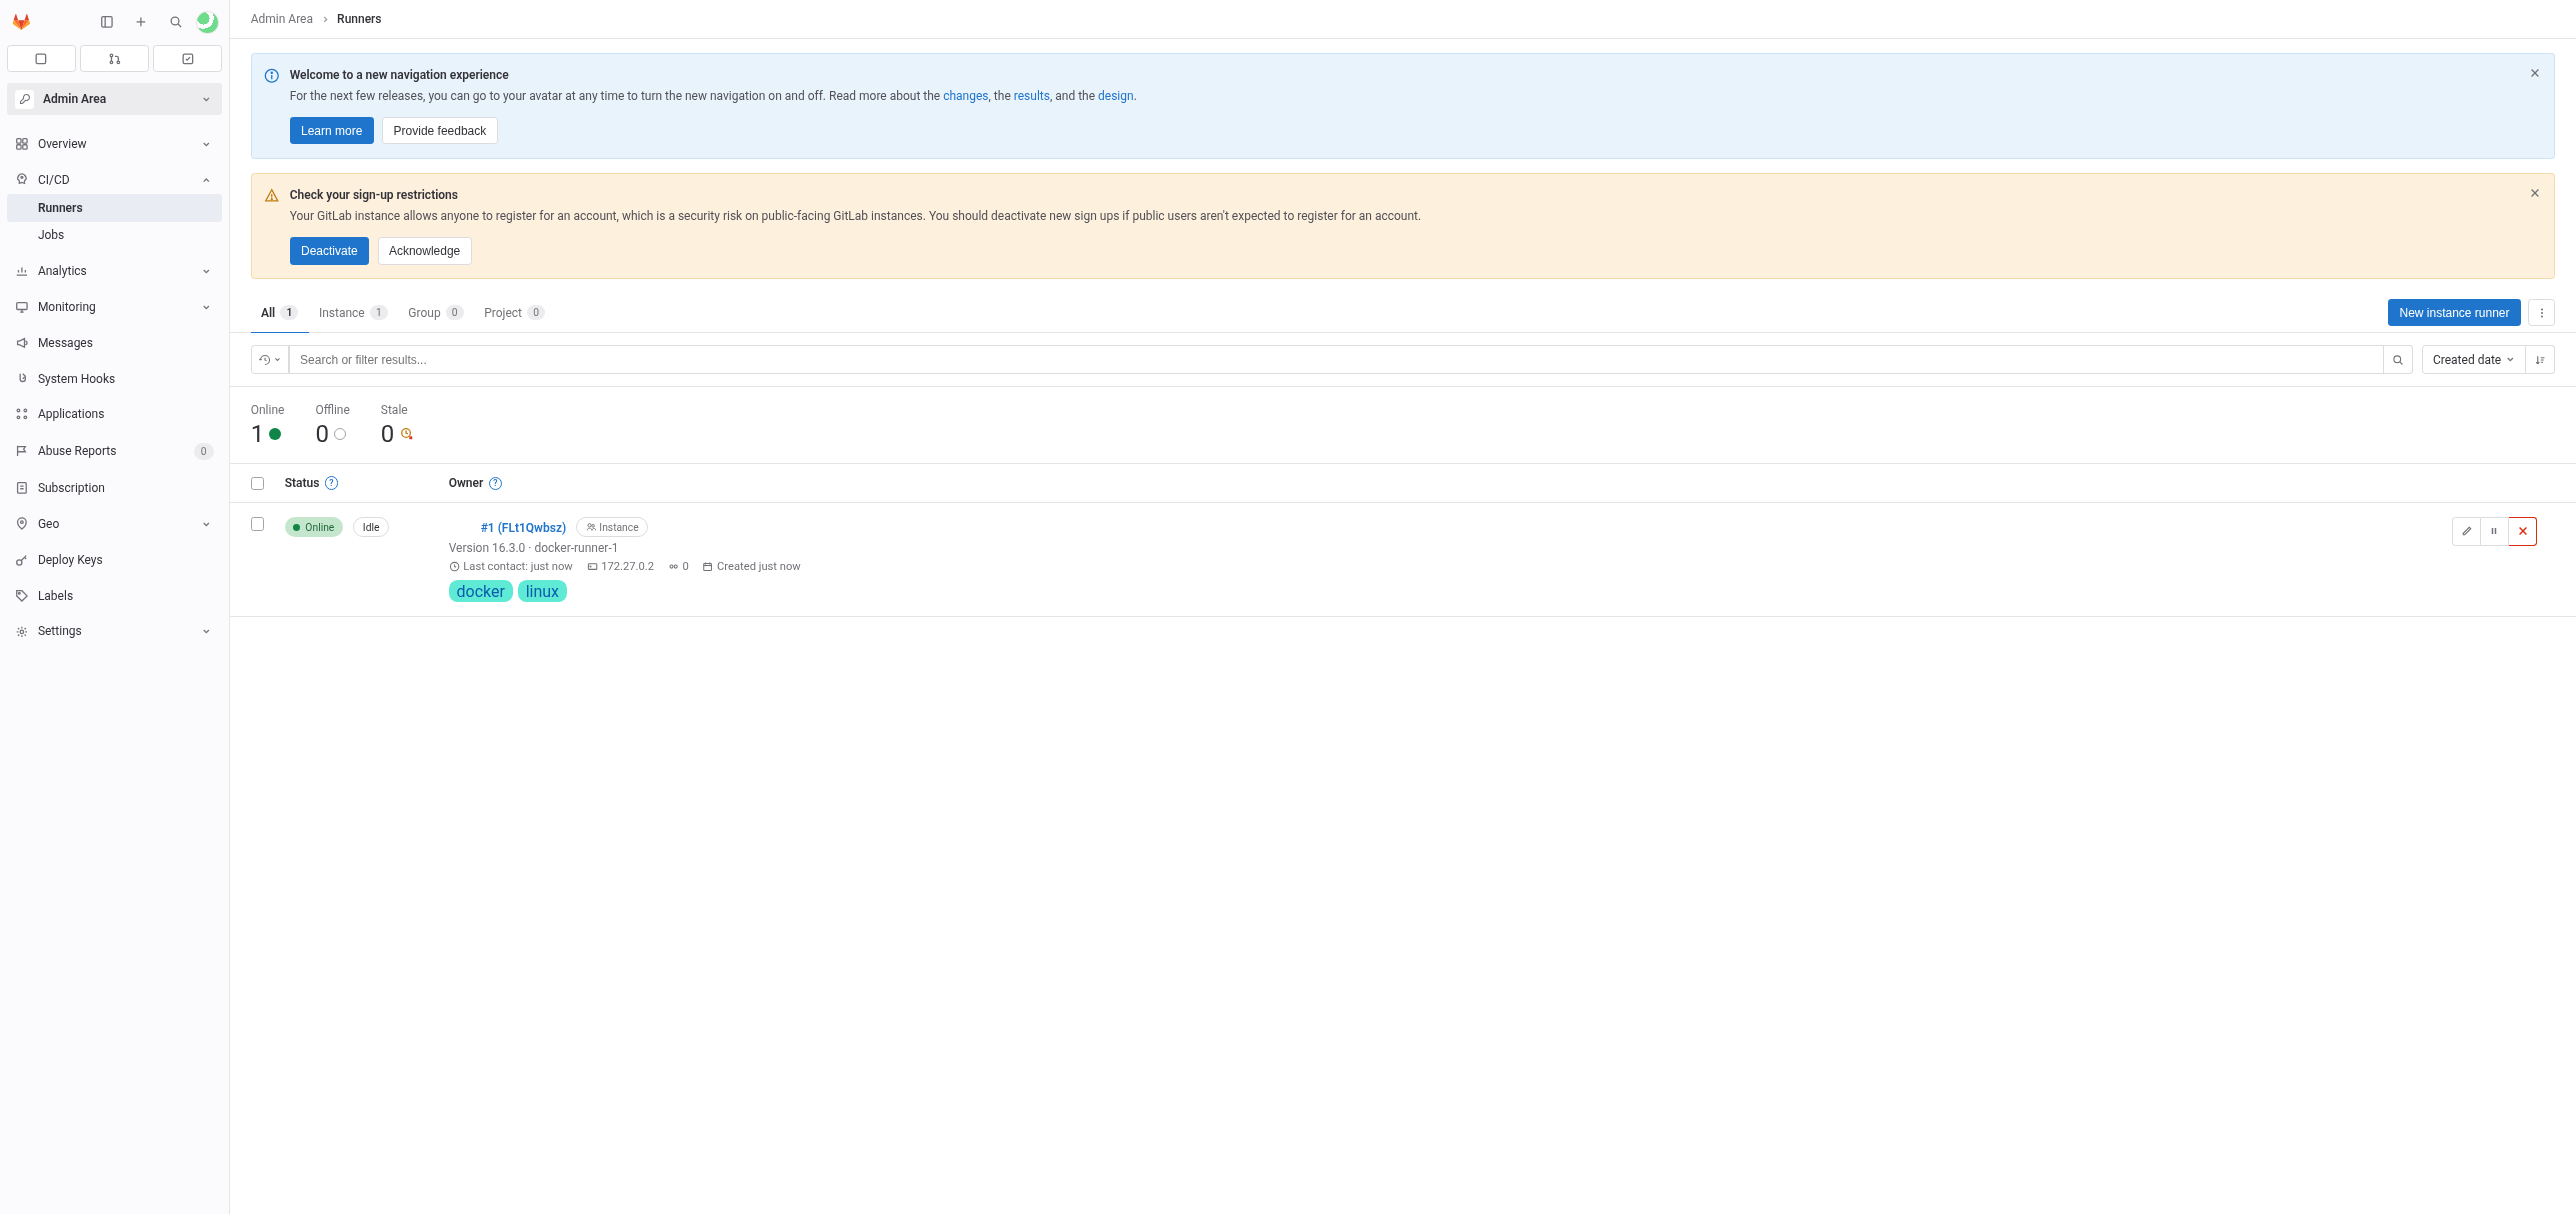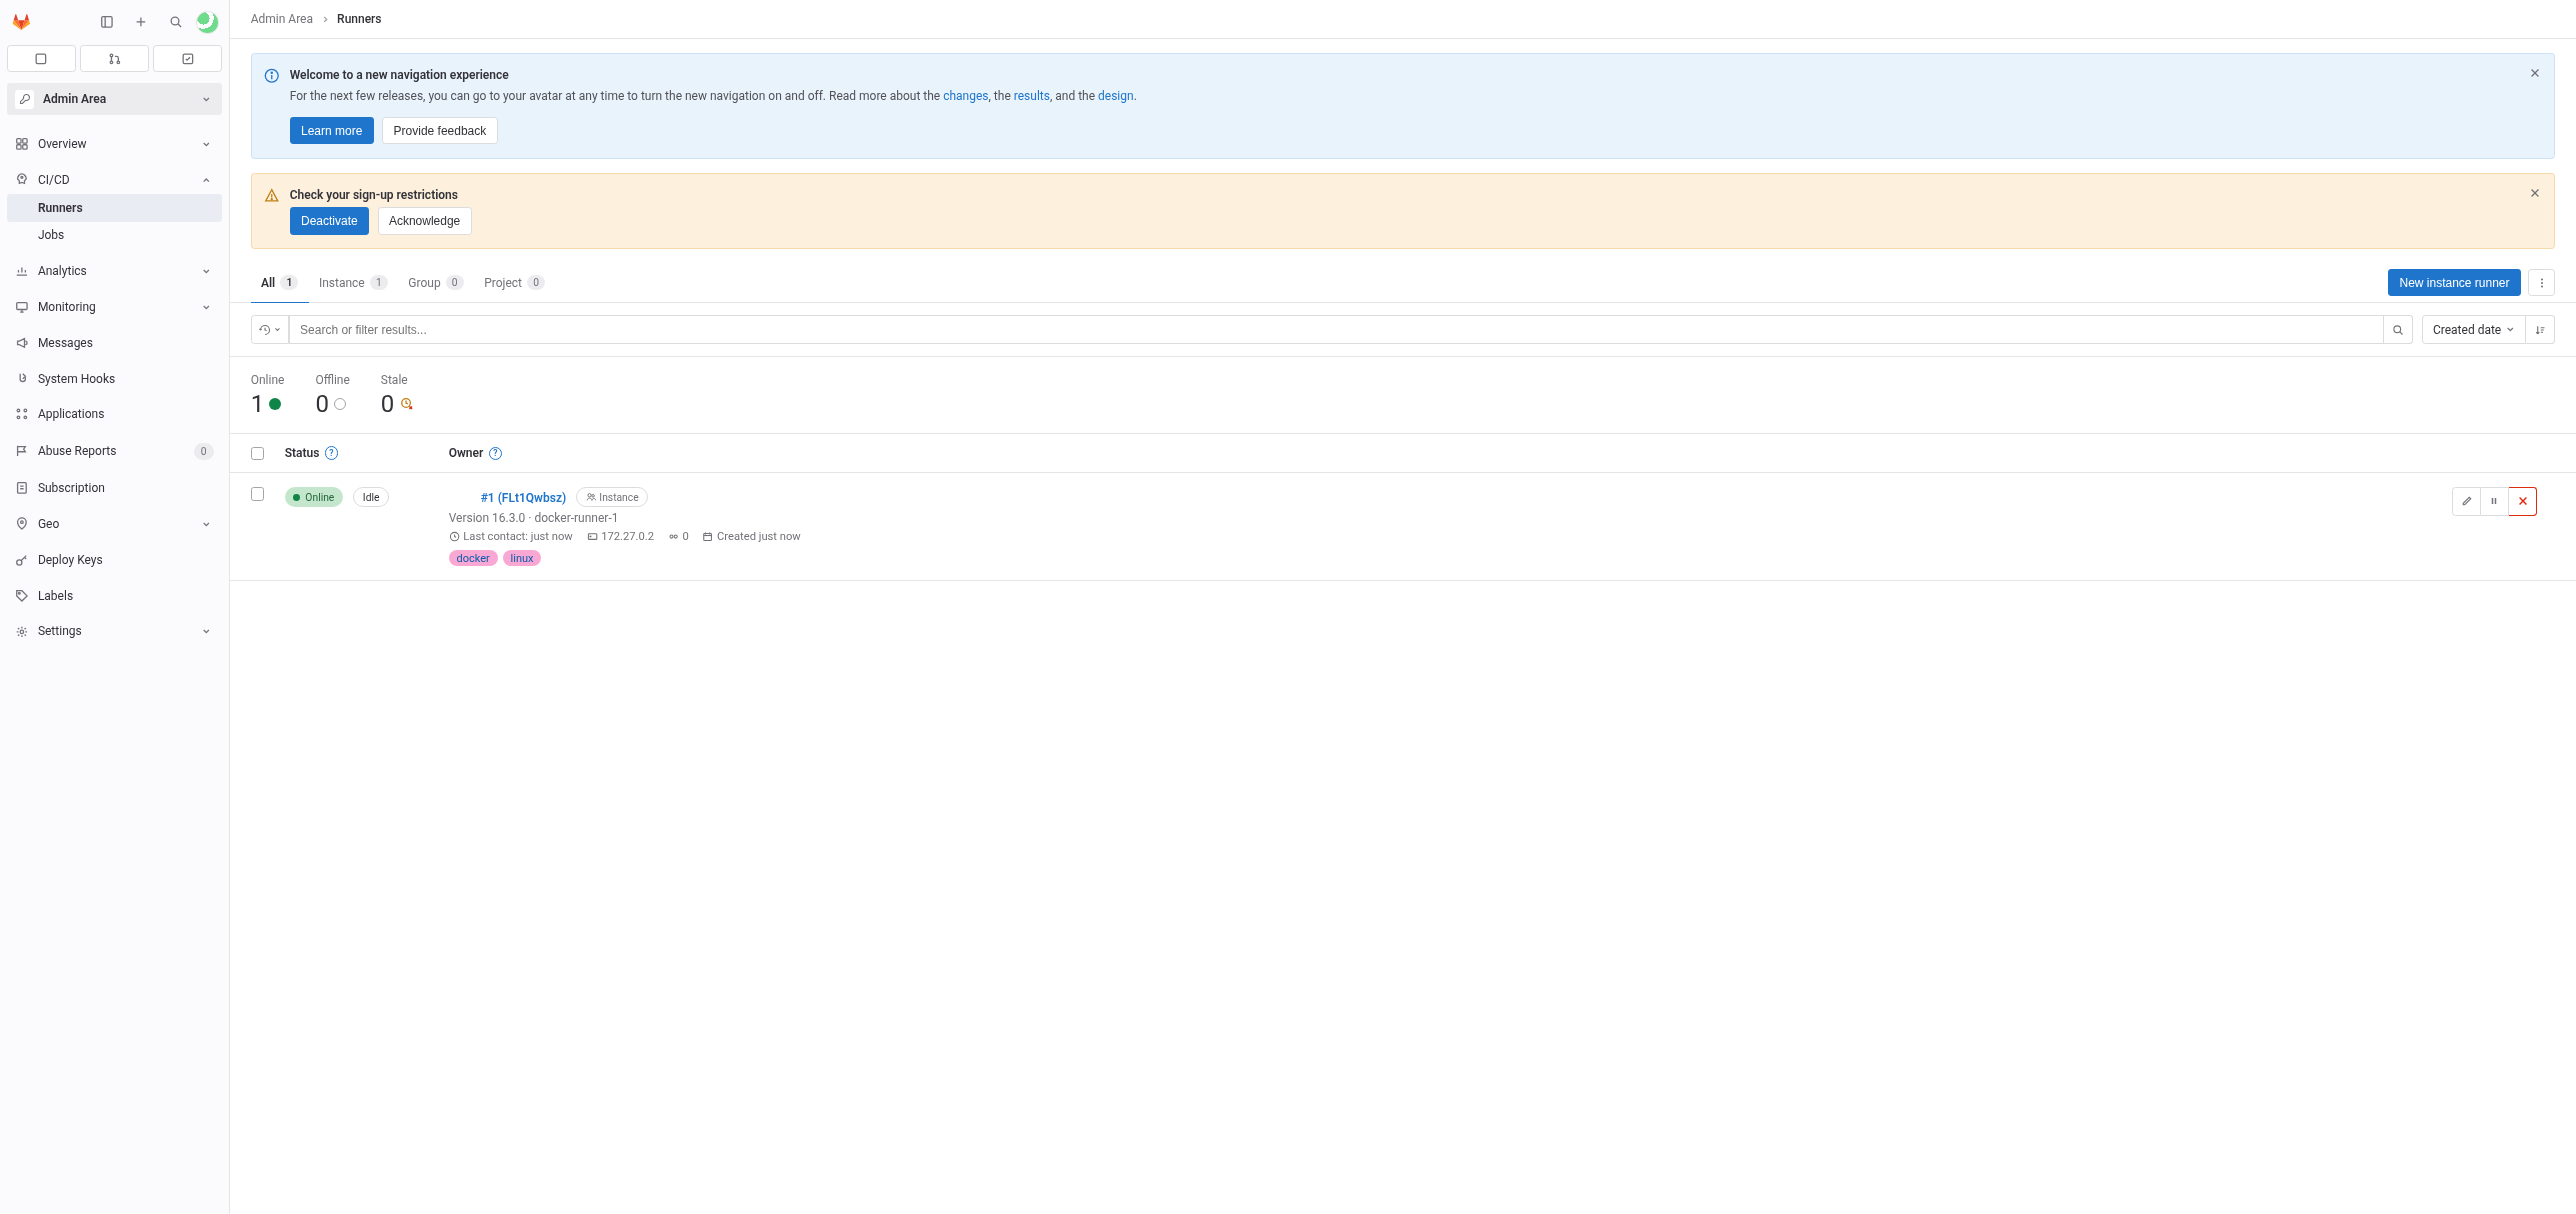--- a/index.html
+++ b/index.html
@@ -330,25 +330,25 @@
       display: flex;
       gap: 13.8px;
       color: #737278;
       margin-top: 5.2px;
       align-items: center;
       font-size: 11.2px;
     }
     .runner-meta span { display: flex; align-items: center; gap: 3.4px; }
     .tags { display: flex; gap: 5.2px; margin-top: 6.9px; }
     .tag {
-      background: #f9a8d4;
+      background: #5eead4;
       color: #0b5cad;
       border-radius: 8.6px;
       padding: 1.7px 7.8px;
-      font-size: 11px;
+      font-size: 16px;
     }
     .row-actions {
       display: flex;
       gap: 0;
     }
     .action-btn {
       width: 28.4px; height: 28.4px;
       border: 0.9px solid #dcdcde;
       background: #fff;
       display: flex; align-items: center; justify-content: center;
@@ -630,20 +630,21 @@
             <circle cx="9" cy="13" r="0.6" fill="#c17d10"></circle>
           </svg>
       </div>
       <div class="alert-close">
         <svg width="12" height="12" viewBox="0 0 14 14" stroke="#737278" stroke-width="1.5">
             <line x1="3" y1="3" x2="11" y2="11"></line>
             <line x1="11" y1="3" x2="3" y2="11"></line>
           </svg>
       </div>
       <div class="alert-title">Check your sign-up restrictions</div>
+      <div class="alert-body">Your GitLab instance allows anyone to register for an account, which is a security risk on public-facing GitLab instances. You should deactivate new sign ups if public users aren't expected to register for an account.</div>
       <div class="alert-actions">
         <button class="btn btn-primary">Deactivate</button>
         <button class="btn btn-secondary">Acknowledge</button>
       </div>
     </div>
 
     <div class="tabs-row">
       <div id="tabs-container" style="display: flex;">
           <div class="tab active">
             <span>All</span>

